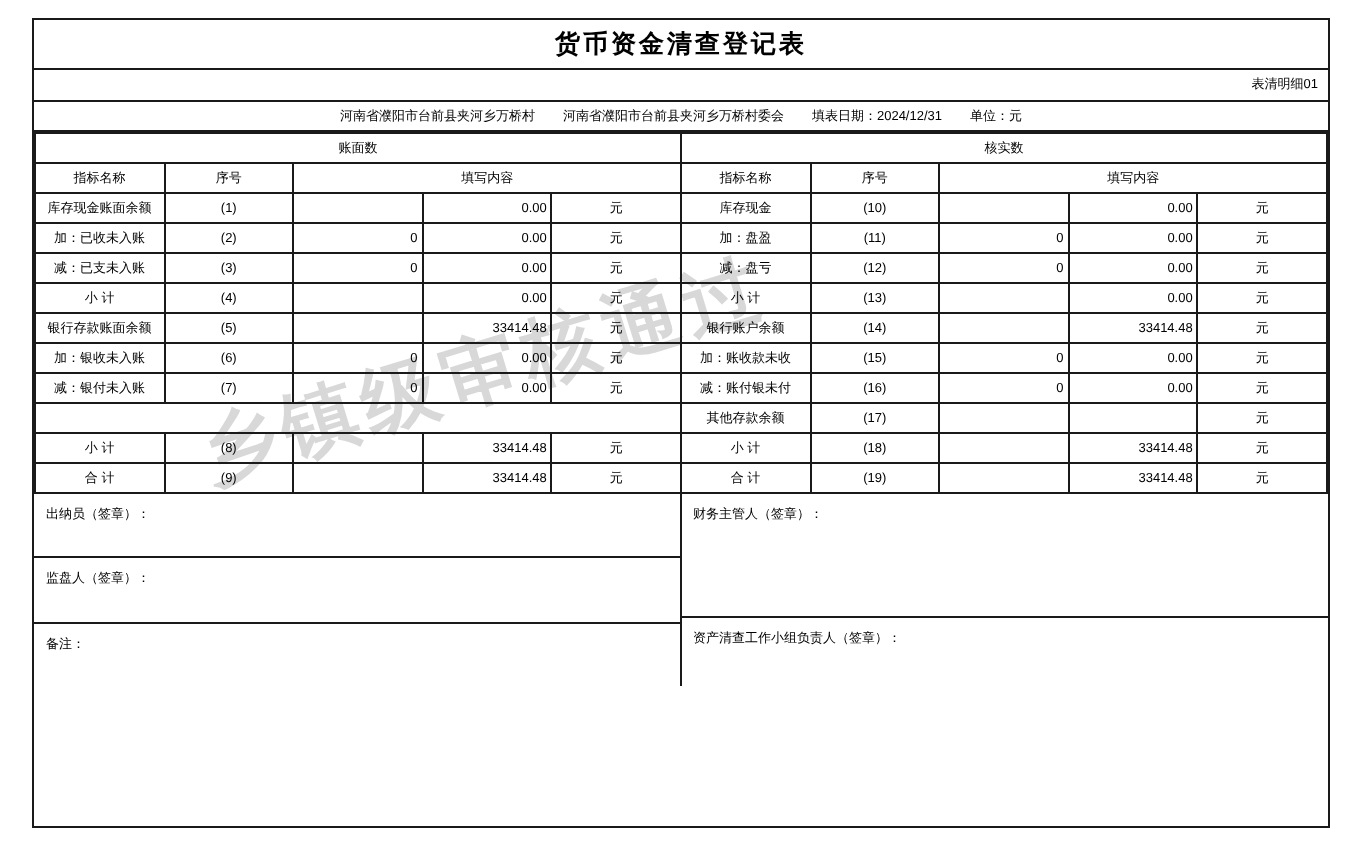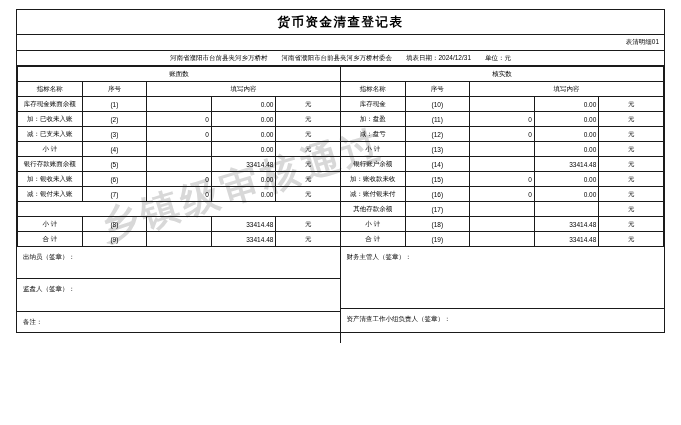--- a/index.html
+++ b/index.html
@@ -18,21 +18,21 @@
     position: relative;
     width: 681px;
     height: 425px;
     box-sizing: border-box;
   }
   .outer {
     position: absolute;
     left: 16px;
     top: 9px;
     width: 649px;
-    height: 324px;
+    height: 405px;
     border: 1px solid #1a1a1a;
     box-sizing: border-box;
   }
   .title-row {
     height: 24px;
     border-bottom: 1px solid #1a1a1a;
     display: flex;
     align-items: center;
     justify-content: center;
   }

